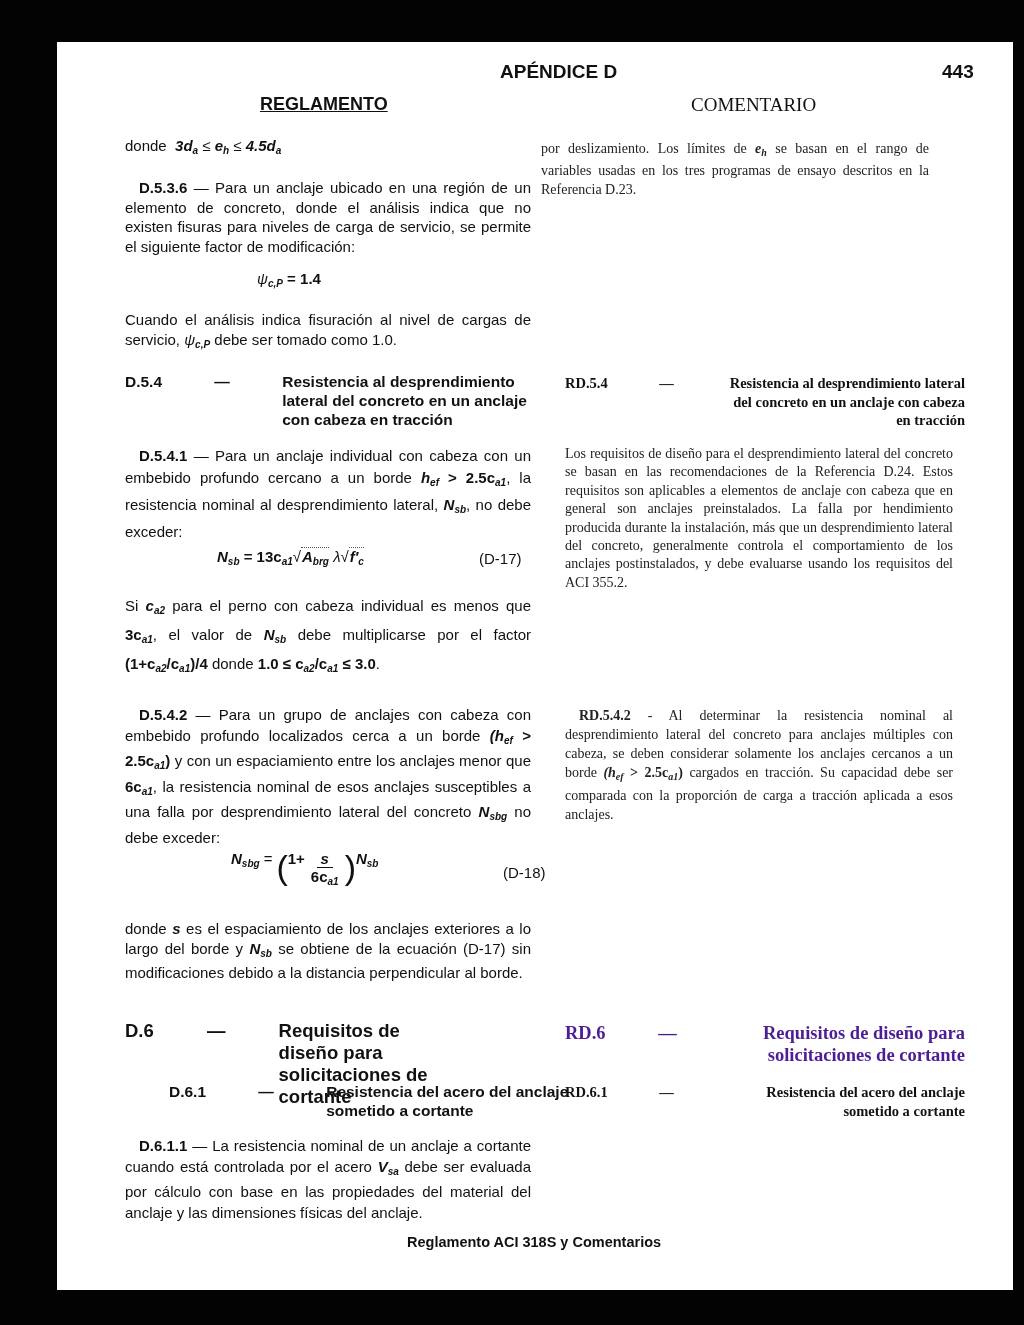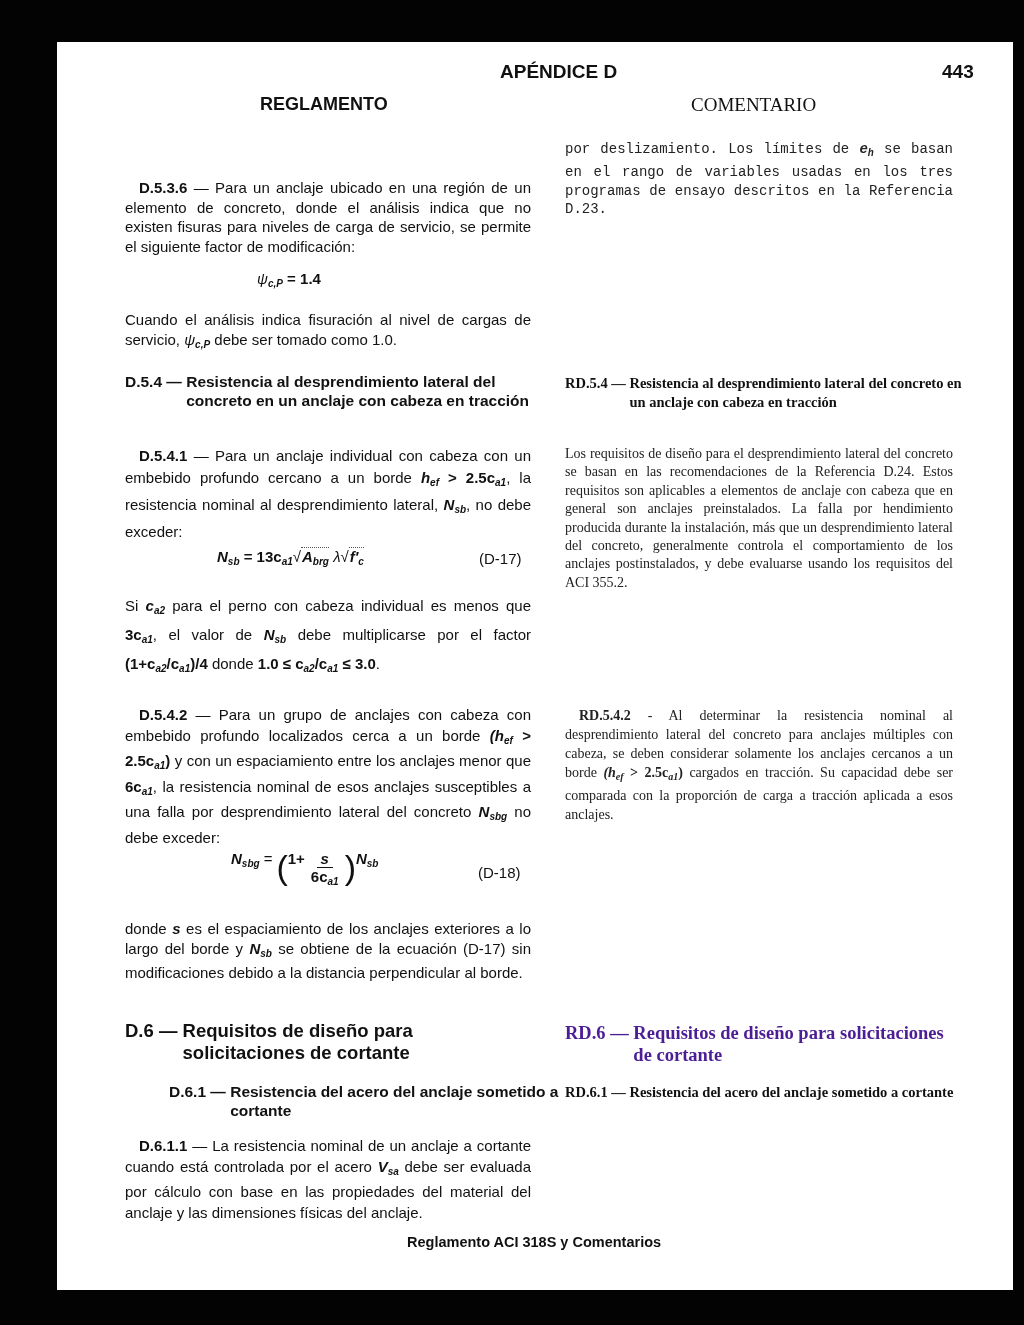--- a/index.html
+++ b/index.html
@@ -1,56 +1,62 @@
 <!DOCTYPE html>
 <html><head>
 <meta charset="utf-8">
 <style>
   html, body { margin:0; padding:0; }
   body { width:1024px; height:1325px; background:#030303; position:relative; overflow:hidden; }
   .page { position:absolute; left:57px; top:42px; width:956px; height:1248px; background:#ffffff; }
   .abs { position:absolute; }
   .sans { font-family:"Liberation Sans", sans-serif; color:#111; }
-  .serif { font-family:"Liberation Serif", serif; color:#222; }
+  .serif { font-family:"Liberation Serif", serif; color:#222;text-align:right; }
   .hdr { font-weight:bold; font-size:19px; }
   .colhead-l { font-size:18px; font-weight:bold; }
   .colhead-r { font-size:19px; }
   .p-sans { font-size:15px; line-height:19.5px; text-align:justify; }
   .p-serif { font-size:14px; line-height:18.4px; text-align:justify; }
   .b { font-weight:bold; }
   .bi { font-weight:bold; font-style:italic; }
   .i { font-style:italic; }
   sub { font-size:10px; vertical-align:-3px; }
   .indent { text-indent:14px; }
   .sec-sans { font-size:15.5px; font-weight:bold; line-height:19px; }
   .sec-big-sans { font-size:18.5px; font-weight:bold; line-height:22px; }
   .sec-serif { font-size:14.5px; font-weight:bold; line-height:18.5px; }
   .sec-big-serif { font-size:18.5px; font-weight:bold; line-height:22px; }
-  .hang { display:flex; }
+  .hang { display:flex;gap:48px; }
   .hang .num { white-space:pre; }
   .eq { font-size:15px; }
   .eqnum { font-size:15px; position:absolute; }
   .frac { display:inline-flex; flex-direction:column; align-items:center; vertical-align:middle; margin:0 2px; }
   .frac .top { border-bottom:1px solid #111; padding:0 4px; line-height:17px; }
   .frac .bot { line-height:17px; padding:0 4px; }
   .bigp { font-size:34px; font-weight:normal; vertical-align:middle; line-height:1; }
   .sqrt { border-top:1px dotted #555; padding-left:1px; }
   .footer { font-size:14.5px; font-weight:bold; }
 </style>
 </head>
 <body>
 
 <div class="page">
 
   <div class="abs sans hdr" style="left:443px; top:19px;">APÉNDICE D</div>
   <div class="abs sans hdr" style="left:885px; top:19px;">443</div>
 
-  <div class="abs sans colhead-l" style="left:203px; top:52px;">REGLAMENTO</div>
+  <div class="abs sans colhead-l" style="left:203px; top:52px;text-decoration:underline;">REGLAMENTO</div>
   <div class="abs serif colhead-r" style="left:634px; top:52px; color:#111;">COMENTARIO</div>
 
+  <div class="abs sans p-sans" style="left:68px; top:94px; width:406px;">
+    <span>donde</span>&nbsp;
+    <span class="bi">3d</span><sub class="bi">a</sub> ≤
+    <span class="bi">e</span><sub class="bi">h</sub> ≤
+    <span class="bi">4.5d</span><sub class="bi">a</sub>
+  </div>
 
   <div class="abs sans p-sans indent" style="left:68px; top:136px; width:406px;">
     <span class="b">D.5.3.6</span><span> — </span><span>Para un anclaje ubicado en una región de un elemento de concreto, donde el análisis indica que no existen fisuras para niveles de carga de servicio, se permite el siguiente factor de modificación:</span>
   </div>
 
   <div class="abs sans eq" style="left:200px; top:228px;">
     <span class="i">ψ</span><sub class="bi">c,P</sub>
     <span class="b">= 1.4</span>
   </div>
 
@@ -105,21 +111,21 @@
     <span style="margin:0 4px;">=</span>
     <span class="bigp">(</span>
     <span class="b">1+</span>
     <span class="frac">
       <span class="top bi">s</span>
       <span class="bot"><span class="b">6c</span><sub class="bi">a1</sub></span>
     </span>
     <span class="bigp">)</span>
     <span><span class="bi">N</span><sub class="bi">sb</sub></span>
   </div>
-  <div class="abs sans eqnum" style="left:421px; top:822px;text-align:right;">(D-18)</div>
+  <div class="abs sans eqnum" style="left:446px; top:822px;text-align:right;">(D-18)</div>
 
   <div class="abs sans p-sans" style="left:68px; top:877px; width:406px;">
     <span>donde</span>
     <span class="bi">s</span>
     <span>es el  espaciamiento de los anclajes exteriores a lo largo del borde y</span>
     <span class="bi">N</span><sub class="bi">sb</sub>
     <span>se obtiene de la ecuación (D-17) sin modificaciones debido a la distancia perpendicular al borde.</span>
   </div>
 
   <div class="abs sans sec-big-sans hang" style="left:68px; top:978px; width:330px;">
@@ -133,21 +139,21 @@
       <span class="num"> — </span>
     <span>Resistencia del acero del anclaje sometido a cortante</span>
   </div>
 
   <div class="abs sans p-sans indent" style="left:68px; top:1094px; width:406px; line-height:20.5px;">
     <span class="b">D.6.1.1</span><span> — </span><span>La resistencia nominal de un anclaje a cortante cuando está controlada por el acero</span>
     <span class="bi">V</span><sub class="bi">sa</sub>
     <span>debe ser evaluada por cálculo con base en las propiedades del material del anclaje y las dimensiones físicas del anclaje.</span>
   </div>
 
-  <div class="abs serif p-serif" style="left:508px; top:98px; width:388px;font-family:Liberation Mono, monospace;">
+  <div class="abs serif p-serif" style="left:484px; top:98px; width:388px;">
     <span>por deslizamiento. Los límites de</span>
     <span class="bi">e</span><sub class="bi">h</sub>
     <span>se basan en el rango de variables usadas en los tres programas de ensayo descritos en la Referencia D.23.</span>
   </div>
 
   <div class="abs serif sec-serif hang" style="left:508px; top:332px; width:400px; color:#111;">
     <span class="num">RD.5.4</span>
       <span class="num"> — </span>
     <span>Resistencia al desprendimiento lateral del concreto en un anclaje con cabeza en tracción</span>
   </div>

